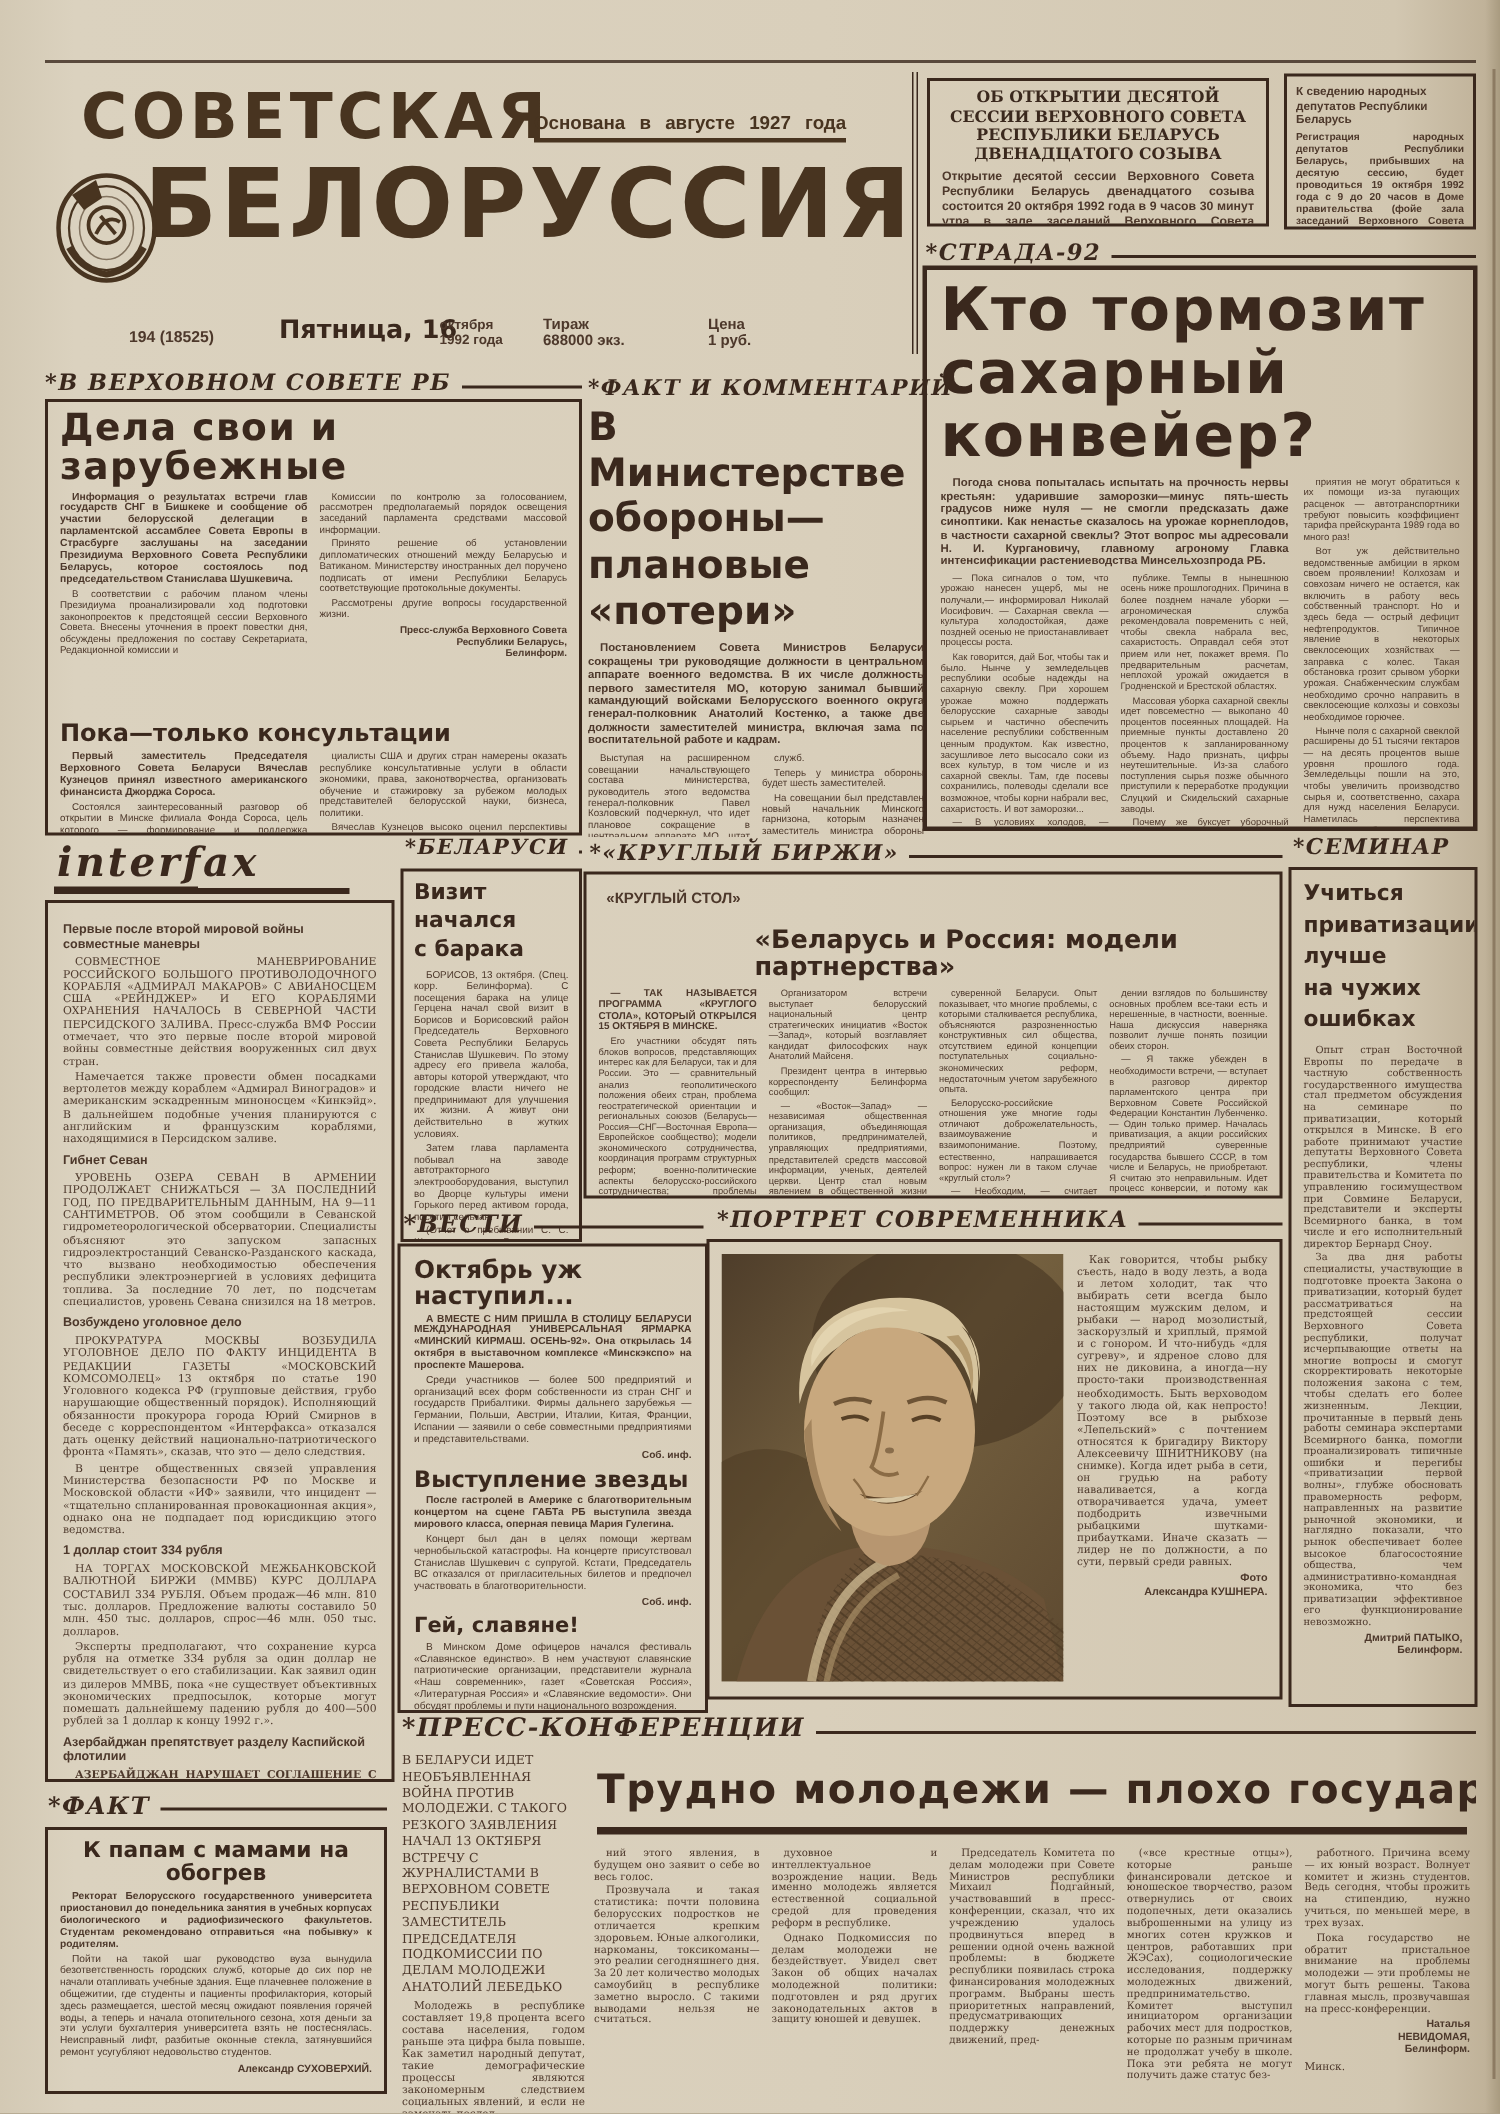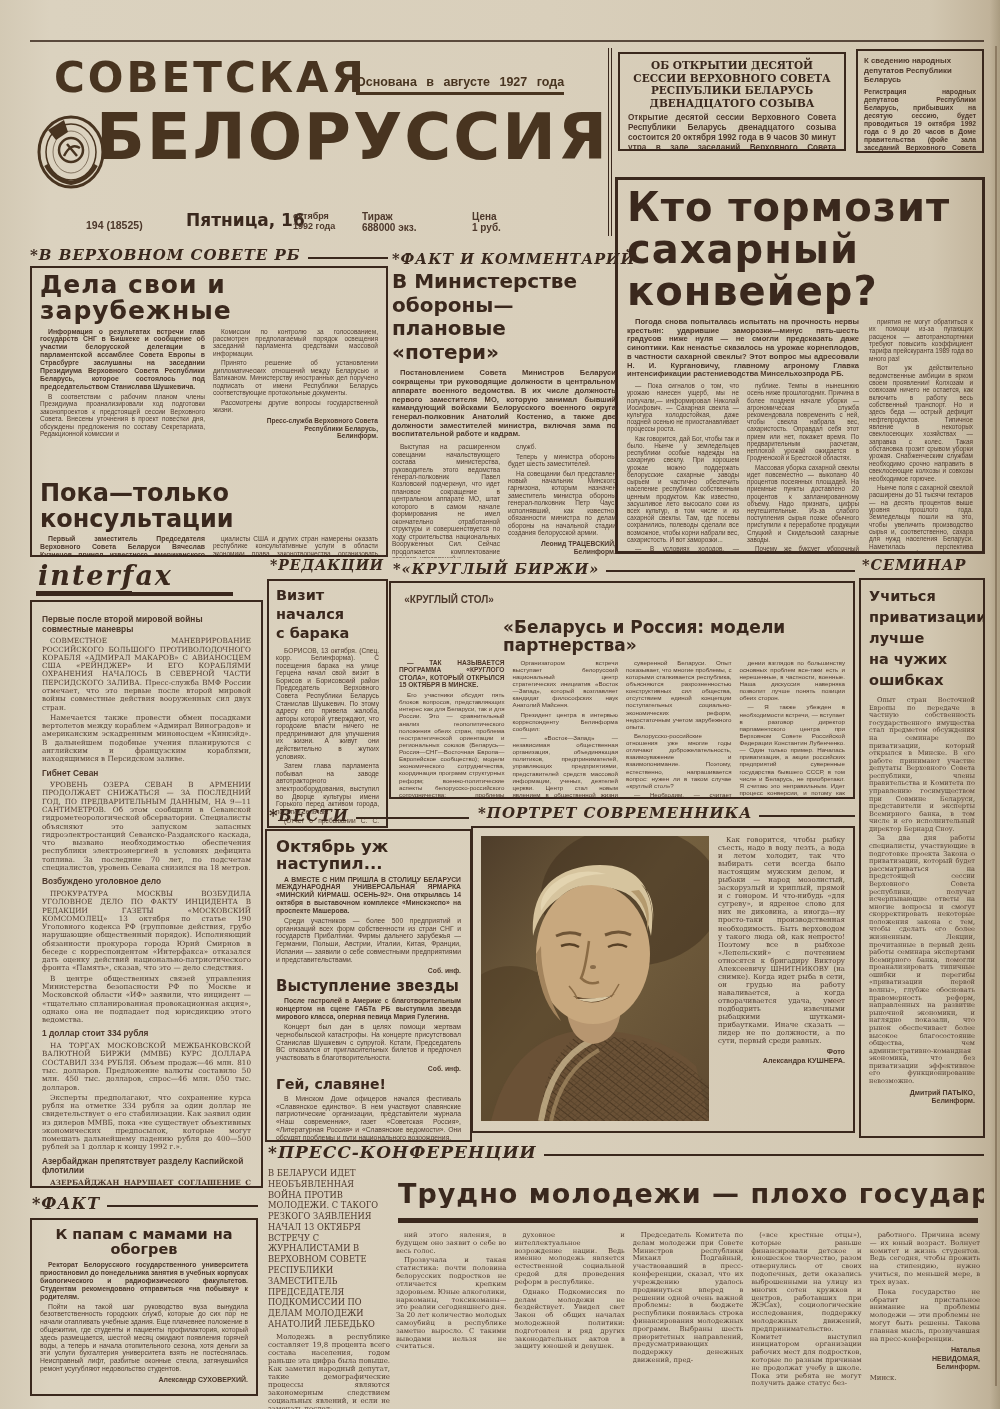--- a/index.html
+++ b/index.html
@@ -65,20 +65,24 @@
 
   <div class="abs box" style="left:618px;top:52px;width:228px;height:99px;padding:5px 8px;">
     <div style="font-family:'DejaVu Serif',serif;font-weight:bold;font-size:10.5px;text-align:center;line-height:1.2;color:var(--ink2);">ОБ ОТКРЫТИИ ДЕСЯТОЙ СЕССИИ ВЕРХОВНОГО СОВЕТА РЕСПУБЛИКИ БЕЛАРУСЬ ДВЕНАДЦАТОГО СОЗЫВА</div>
     <div class="lead" style="font-size:8.2px;text-align:justify;line-height:1.2;margin-top:4px;">Открытие десятой сессии Верховного Совета Республики Беларусь двенадцатого созыва состоится 20 октября 1992 года в 9 часов 30 минут утра в зале заседаний Верховного Совета Республики Беларусь в Доме правительства.</div>
   </div>
   <div class="abs box" style="left:856px;top:49px;width:128px;height:104px;padding:5px 6px;">
     <div style="font-weight:bold;font-size:7.8px;line-height:1.25;">К сведению народных депутатов Республики Беларусь</div>
     <div style="font-size:6.8px;text-align:justify;line-height:1.18;margin-top:3px;font-weight:bold;">Регистрация народных депутатов Республики Беларусь, прибывших на десятую сессию, будет проводиться 19 октября 1992 года с 9 до 20 часов в Доме правительства (фойе зала заседаний Верховного Совета Республики Беларусь).</div>
   </div>
 
+  <div class="abs kicker" style="left:617px;top:159px;width:367px;font-size:15px;">
+    <span>*СТРАДА-92</span>
+      <i class="krule"></i>
+  </div>
   <div class="abs box" style="left:615px;top:177px;width:370px;height:377px;border-width:3px;padding:6px 9px;">
     <div class="hl" style="font-size:40px;letter-spacing:1px;">Кто тормозит
 сахарный конвейер?</div>
     <div class="cols" style="margin-top:6px;gap:10px;">
       <div style="width:232px;">
         <div class="lead mini" style="font-size:7.6px;">
             <p>Погода снова попыталась испытать на прочность нервы крестьян: ударившие заморозки—минус пять-шесть градусов ниже нуля — не смогли предсказать даже синоптики. Как ненастье сказалось на урожае корнеплодов, в частности сахарной свеклы? Этот вопрос мы адресовали Н. И. Кургановичу, главному агроному Главка интенсификации растениеводства Минсельхозпрода РБ.</p>
           </div>
         <div class="cols" style="margin-top:3px;gap:8px;">
           <div class="col" style="font-size:6.3px;">
@@ -127,21 +131,21 @@
               <p>Принято решение об установлении дипломатических отношений между Беларусью и Ватиканом. Министерству иностранных дел поручено подписать от имени Республики Беларусь соответствующие протокольные документы.</p>
               <p>Рассмотрены другие вопросы государственной жизни.</p>
             </div>
           <div class="sig" style="font-size:6.6px;">Пресс-служба Верховного Совета
 Республики Беларусь,
 Белинформ.</div>
         </div>
       </div>
     </div>
     <div style="margin-top:4px;">
-      <div class="hl" style="font-size:24px;margin-top:41px;">Пока—только консультации</div>
+      <div class="hl" style="font-size:16px;margin-top:41px;">Пока—только консультации</div>
       <div class="cols" style="margin-top:3px;">
         <div class="col">
           <div class="lead" style="font-size:6.9px;">
               <p>Первый заместитель Председателя Верховного Совета Беларуси Вячеслав Кузнецов принял известного американского финансиста Джорджа Сороса.</p>
             </div>
           <div style="font-size:6.5px;">
               <p>Состоялся заинтересованный разговор об открытии в Минске филиала Фонда Сороса, цель которого — формирование и поддержка интеллектуальной элиты в странах Восточной Европы и СНГ. Американский гость познакомил первого заместителя спикера парламента с многочисленными научными программами фонда, перспективами его деятельности в Беларуси. В частности отмечалось, что спе-</p>
             </div>
         </div>
         <div class="col" style="font-size:6.5px;">
@@ -152,21 +156,21 @@
 
         </div>
       </div>
     </div>
   </div>
 
   <div class="abs kicker" style="left:392px;top:250px;width:222px;font-size:14.5px;">
     <span>*ФАКТ И КОММЕНТАРИЙ</span>
   </div>
   <div class="abs" style="left:392px;top:270px;width:224px;height:288px;overflow:hidden;">
-    <div class="hl" style="font-size:20px;line-height:1.18;">В Министерстве
+    <div class="hl" style="font-size:26px;line-height:1.18;">В Министерстве
 обороны—
 плановые «потери»</div>
     <div class="lead" style="font-size:7.6px;margin-top:5px;line-height:1.3;">
         <p>Постановлением Совета Министров Беларуси сокращены три руководящие должности в центральном аппарате военного ведомства. В их числе должность первого заместителя МО, которую занимал бывший камандующий войсками Белорусского военного округа генерал-полковник Анатолий Костенко, а также две должности заместителей министра, включая зама по воспитательной работе и кадрам.</p>
       </div>
     <div class="cols" style="margin-top:4px;">
       <div class="col" style="font-size:6.5px;">
           <p>Выступая на расширенном совещании начальствующего состава министерства, руководитель этого ведомства генерал-полковник Павел Козловский подчеркнул, что идет плановое сокращение в центральном аппарате МО, штат которого в самом начале формирования не имел окончательно отработанной структуры и совершенствуется по ходу строительства национальных Вооруженных Сил. Сейчас продолжается комплектование отделов, управлений и</p>
         </div>
       <div class="col" style="font-size:6.5px;">
@@ -215,21 +219,21 @@
     </div>
     <div>
       <div class="itemtitle" style="font-size:8.4px;font-family:'Liberation Sans',sans-serif;">Азербайджан препятствует разделу Каспийской флотилии</div>
       <div style="font-size:7.2px;font-family:'Liberation Sans',sans-serif;font-weight:bold;">
           <p>АЗЕРБАЙДЖАН НАРУШАЕТ СОГЛАШЕНИЕ С РОССИЕЙ ПО РАЗДЕЛУ КАСПИЙСКОЙ ФЛОТИЛИИ, препятствуя вывозу имущества и военной техники в Россию. Пресс-служба ВМФ России приводит примеры, когда представители Министерства обороны Азербайджанской Республики под различными предлогами срывали сроки погрузки воинских эшелонов, а 7 октября был совершен вооруженный захват 11 вагонов с имуществом автомобильной службы Каспийской флотилии. На протест российской стороны положительной реакции не последовало.</p>
         </div>
     </div>
   </div>
 
   <div class="abs kicker" style="left:270px;top:557px;width:118px;font-size:14px;">
-    <span>*РЕДАКЦИИ</span>
+    <span>*БЕЛАРУСИ</span>
       <i class="krule"></i>
   </div>
   <div class="abs box" style="left:267px;top:579px;width:121px;height:249px;padding:5px 7px;">
     <div class="hl" style="font-size:14.5px;line-height:1.3;">Визит начался
 с барака</div>
     <div style="font-size:6.6px;margin-top:4px;">
         <p>БОРИСОВ, 13 октября. (Спец. корр. Белинформа). С посещения барака на улице Герцена начал свой визит в Борисов и Борисовский район Председатель Верховного Совета Республики Беларусь Станислав Шушкевич. По этому адресу его привела жалоба, авторы которой утверждают, что городские власти ничего не предпринимают для улучшения их жизни. А живут они действительно в жутких условиях.</p>
         <p>Затем глава парламента побывал на заводе автотракторного электрооборудования, выступил во Дворце культуры имени Горького перед активом города, посетил сельчан.</p>
         <p>(Отчет о пребывании С. С. Шушкевича в Борисове и Борисовском районе будет опубликован).</p>
       </div>

